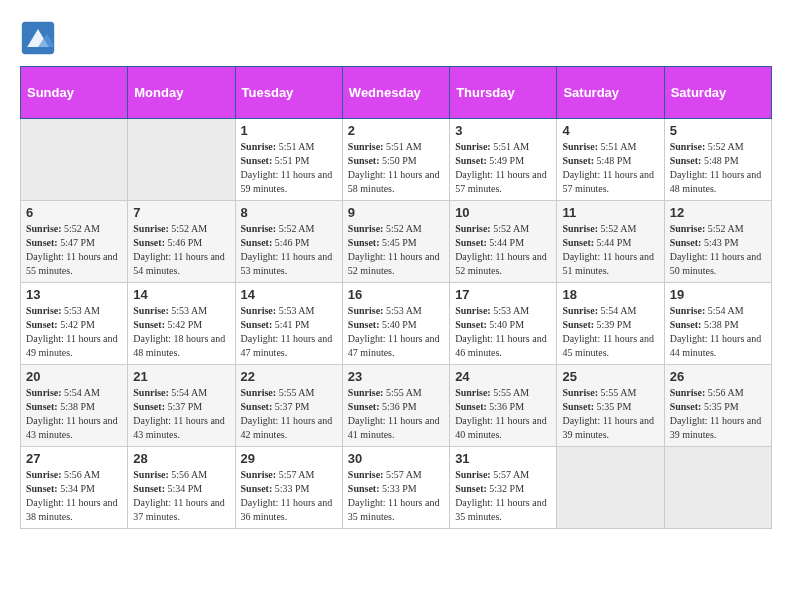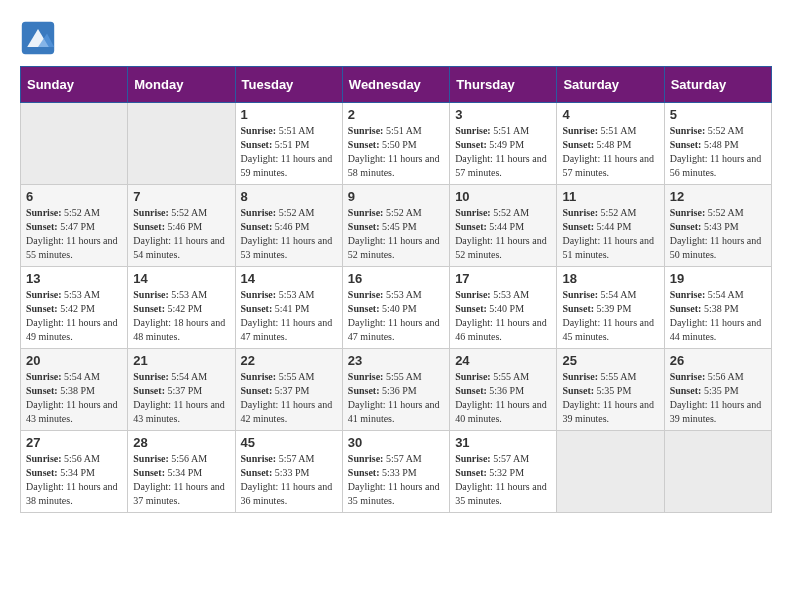--- a/index.html
+++ b/index.html
@@ -45,23 +45,23 @@
     .title-block h2 {
       font-size: 16px;
       font-weight: normal;
       color: #555;
     }
     table {
       width: 100%;
       border-collapse: collapse;
     }
     thead tr th {
-      background-color: #701a75;
+      background-color: #d946ef;
       color: #fff;
-      padding: 10px 6px;
+      padding: 18px 6px;
       font-size: 13px;
       font-weight: bold;
       text-align: left;
       border: 1px solid #2a5a9f;
     }
     tbody tr td {
       border: 1px solid #ccc;
       vertical-align: top;
       padding: 4px 5px;
       font-size: 10.5px;
@@ -143,21 +143,21 @@
         <td>
           <span class="day-number">3</span>
           <div class="cell-content"><span><strong>Sunrise:</strong> 5:51 AM</span><br><span><strong>Sunset:</strong> 5:49 PM</span><br><span>Daylight: 11 hours and 57 minutes.</span></div>
         </td>
         <td>
           <span class="day-number">4</span>
           <div class="cell-content"><span><strong>Sunrise:</strong> 5:51 AM</span><br><span><strong>Sunset:</strong> 5:48 PM</span><br><span>Daylight: 11 hours and 57 minutes.</span></div>
         </td>
         <td>
           <span class="day-number">5</span>
-          <div class="cell-content"><span><strong>Sunrise:</strong> 5:52 AM</span><br><span><strong>Sunset:</strong> 5:48 PM</span><br><span>Daylight: 11 hours and 56 minutes.</span></div>
+          <div class="cell-content"><span><strong>Sunrise:</strong> 5:52 AM</span><br><span><strong>Sunset:</strong> 5:48 PM</span><br><span>Daylight: 11 hours and 48 minutes.</span></div>
         </td>
       </tr>
       <tr class="row-odd">
         <td>
           <span class="day-number">6</span>
           <div class="cell-content"><span><strong>Sunrise:</strong> 5:52 AM</span><br><span><strong>Sunset:</strong> 5:47 PM</span><br><span>Daylight: 11 hours and 55 minutes.</span></div>
         </td>
         <td>
           <span class="day-number">7</span>
           <div class="cell-content"><span><strong>Sunrise:</strong> 5:52 AM</span><br><span><strong>Sunset:</strong> 5:46 PM</span><br><span>Daylight: 11 hours and 54 minutes.</span></div>
@@ -246,21 +246,21 @@
       <tr class="row-even">
         <td>
           <span class="day-number">27</span>
           <div class="cell-content"><span><strong>Sunrise:</strong> 5:56 AM</span><br><span><strong>Sunset:</strong> 5:34 PM</span><br><span>Daylight: 11 hours and 38 minutes.</span></div>
         </td>
         <td>
           <span class="day-number">28</span>
           <div class="cell-content"><span><strong>Sunrise:</strong> 5:56 AM</span><br><span><strong>Sunset:</strong> 5:34 PM</span><br><span>Daylight: 11 hours and 37 minutes.</span></div>
         </td>
         <td>
-          <span class="day-number">45</span>
+          <span class="day-number">29</span>
           <div class="cell-content"><span><strong>Sunrise:</strong> 5:57 AM</span><br><span><strong>Sunset:</strong> 5:33 PM</span><br><span>Daylight: 11 hours and 36 minutes.</span></div>
         </td>
         <td>
           <span class="day-number">30</span>
           <div class="cell-content"><span><strong>Sunrise:</strong> 5:57 AM</span><br><span><strong>Sunset:</strong> 5:33 PM</span><br><span>Daylight: 11 hours and 35 minutes.</span></div>
         </td>
         <td>
           <span class="day-number">31</span>
           <div class="cell-content"><span><strong>Sunrise:</strong> 5:57 AM</span><br><span><strong>Sunset:</strong> 5:32 PM</span><br><span>Daylight: 11 hours and 35 minutes.</span></div>
         </td>

